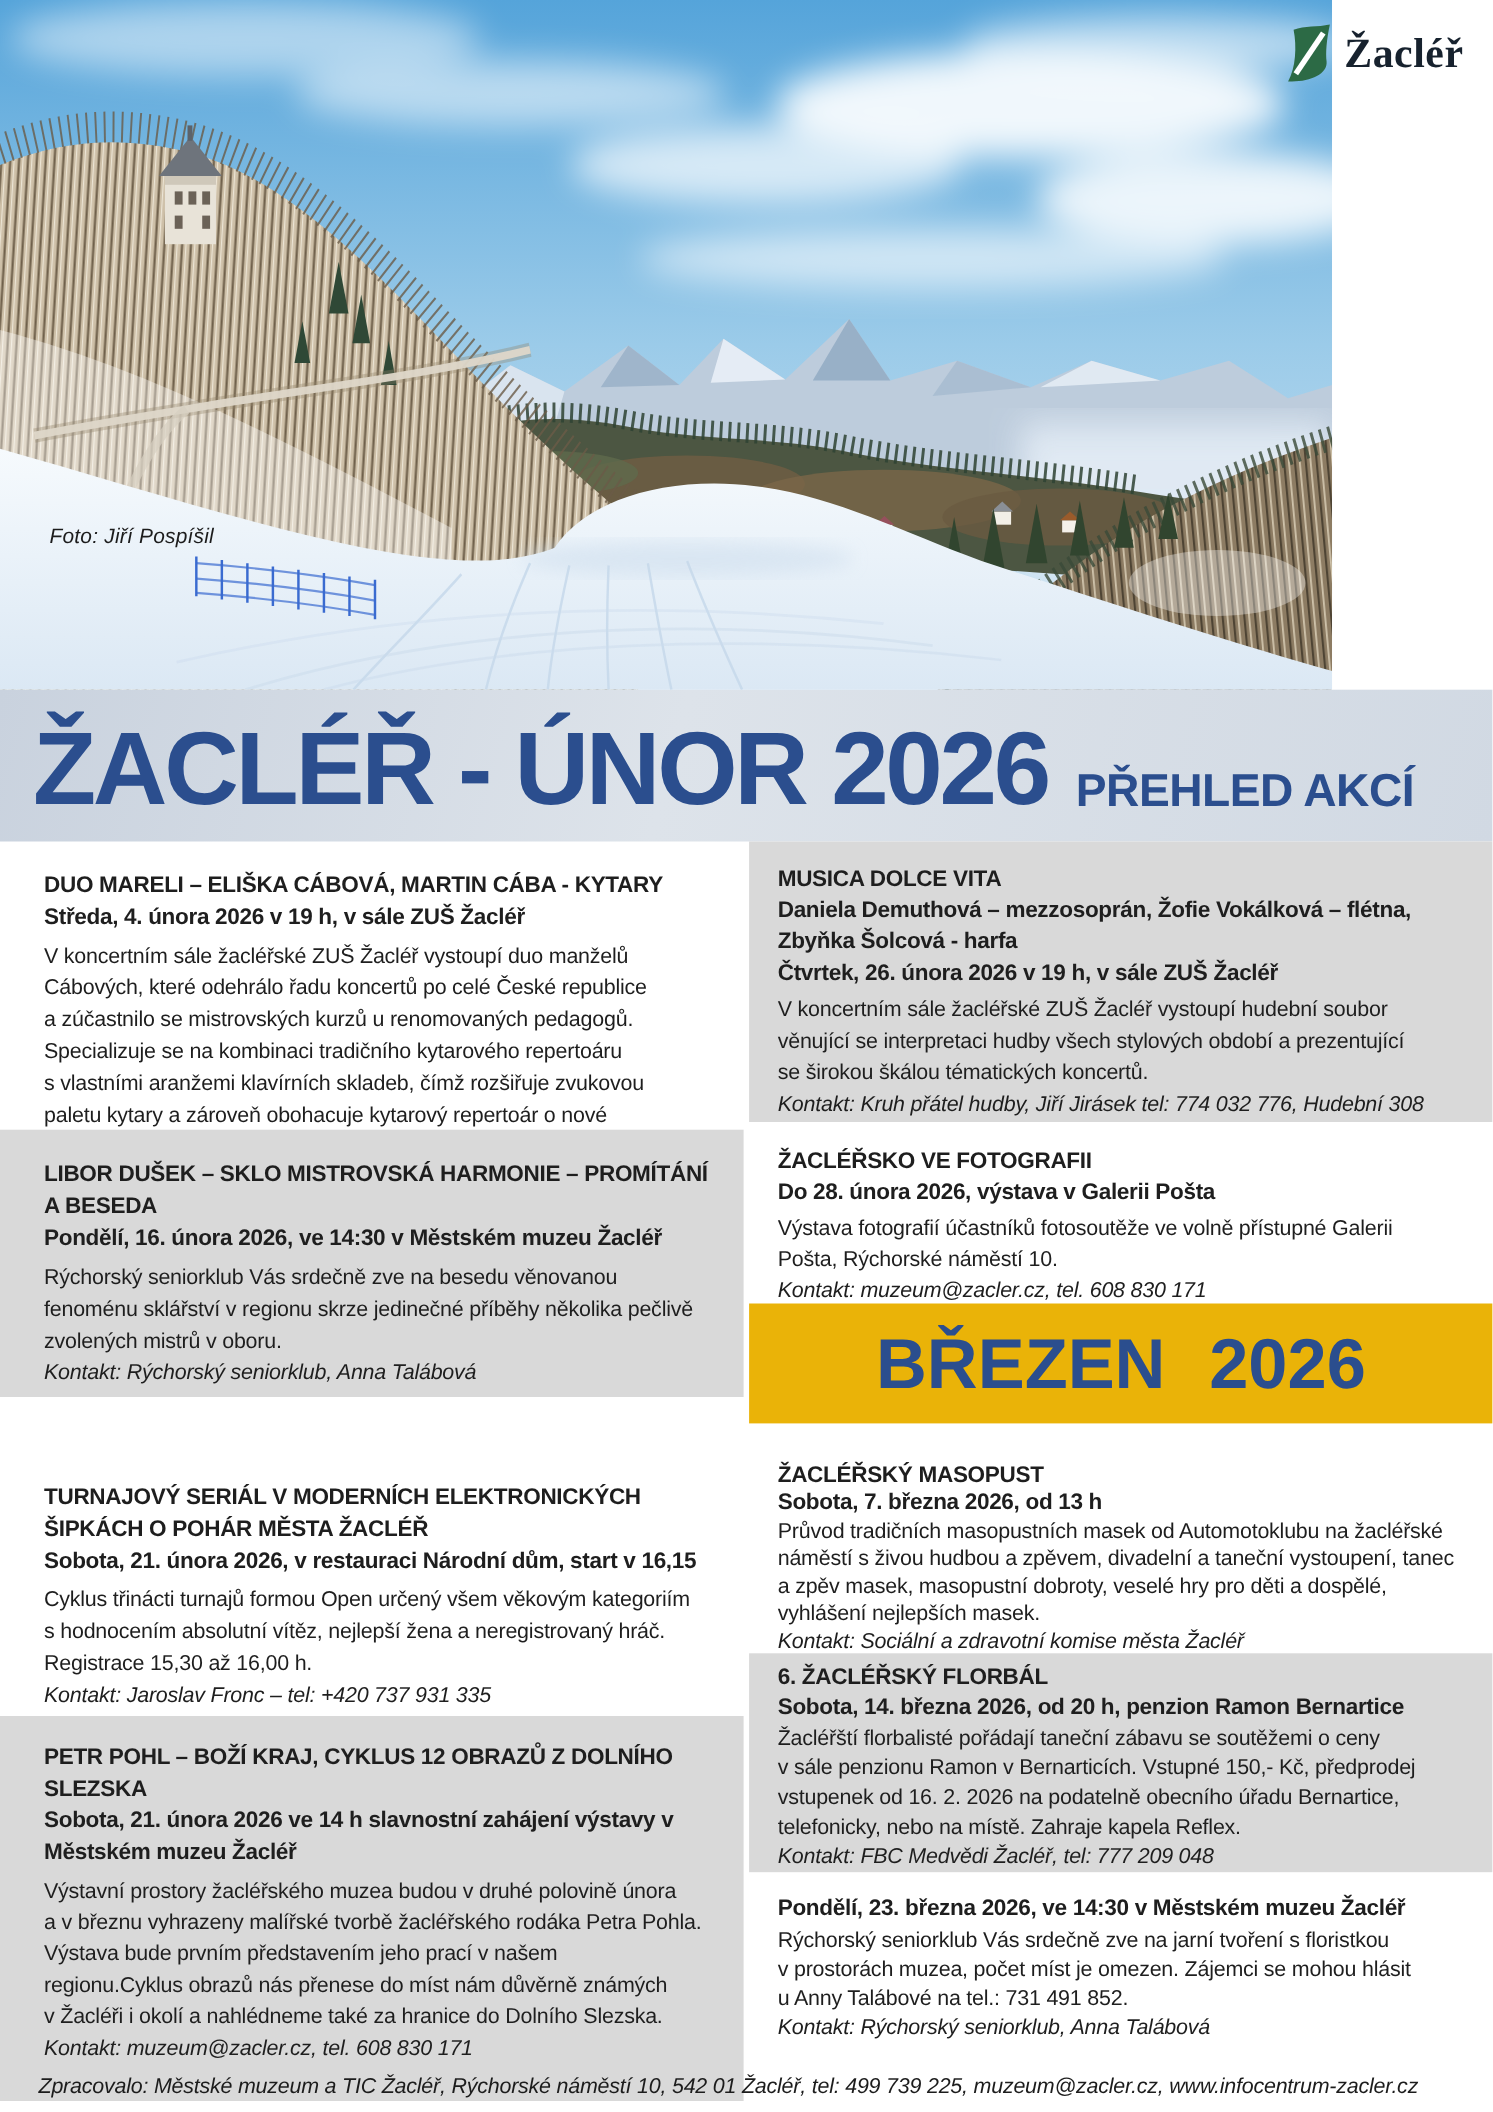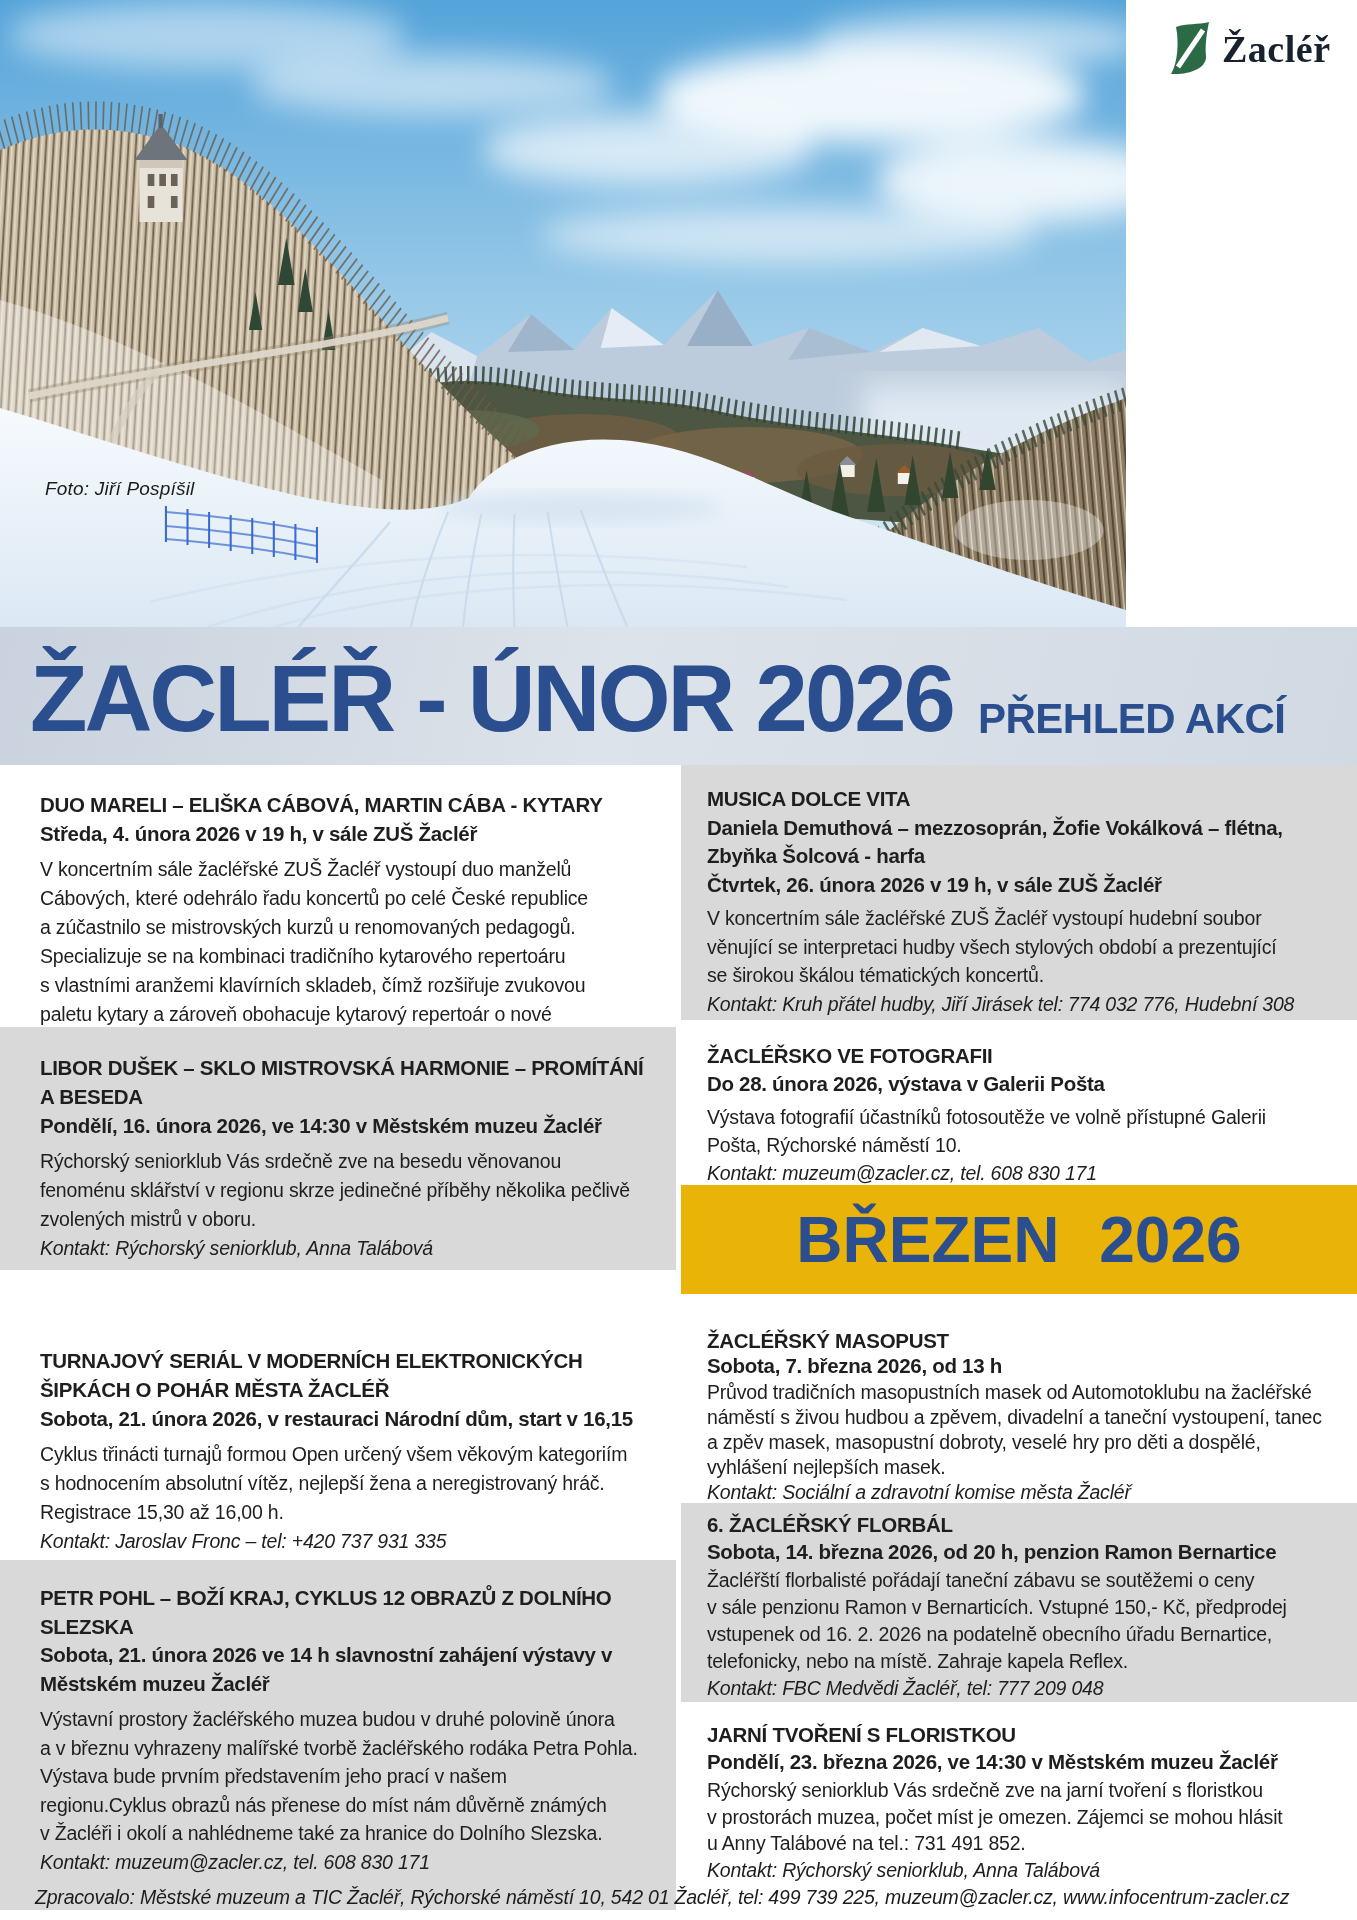--- a/index.html
+++ b/index.html
@@ -4,21 +4,21 @@
 <title>Žacléř - Únor 2026 Přehled akcí</title>
 <style>
   html,body{margin:0;padding:0;background:#ffffff;}
   .page{
     position:relative; width:1357px; height:1920px; overflow:hidden;
     background:#ffffff;
     font-family:"Liberation Sans","DejaVu Sans",sans-serif;
     color:#1e1e1e;
   }
   
-  .photo-wrap{position:absolute;left:0;top:0;width:1126px;height:627px;}
+  .photo-wrap{position:absolute;left:0;top:0;width:1211px;height:627px;}
   .photo-wrap svg{display:block;width:100%;height:100%;}
   .photo-credit{
     position:absolute;left:45px;top:478px;
     font-style:italic;font-size:19px;color:#1c1c1c;letter-spacing:.2px;
   }
   
   .logo{position:absolute;left:1168px;top:22px;display:flex;align-items:center;gap:10px;}
   .logo-mark{width:44px;height:53px;}
   .logo-text{
     font-family:"Liberation Serif","DejaVu Serif",serif;
@@ -345,21 +345,20 @@
     <p class="t">6. ŽACLÉŘSKÝ FLORBÁL</p>
     <p class="d">Sobota, 14. března 2026, od 20 h, penzion Ramon Bernartice</p>
     <p class="b">Žacléřští florbalisté pořádají taneční zábavu se soutěžemi o ceny
 v sále penzionu Ramon v Bernarticích. Vstupné 150,- Kč, předprodej
 vstupenek od 16. 2. 2026 na podatelně obecního úřadu Bernartice,
 telefonicky, nebo na místě. Zahraje kapela Reflex.</p>
     <p class="c">Kontakt: FBC Medvědi Žacléř, tel: 777 209 048</p>
   </section>
 
   <section class="ev right-col" id="ev-jarni">
-    <p class="t">JARNÍ TVOŘENÍ S FLORISTKOU</p>
     <p class="d">Pondělí, 23. března 2026, ve 14:30 v Městském muzeu Žacléř</p>
     <p class="b">Rýchorský seniorklub Vás srdečně zve na jarní tvoření s floristkou
 v prostorách muzea, počet míst je omezen. Zájemci se mohou hlásit
 u Anny Talábové na tel.: 731 491 852.</p>
     <p class="c">Kontakt: Rýchorský seniorklub, Anna Talábová</p>
   </section>
 
   <div class="footer">Zpracovalo: Městské muzeum a TIC Žacléř, Rýchorské náměstí 10, 542 01 Žacléř, tel: 499 739 225, muzeum@zacler.cz, www.infocentrum-zacler.cz</div>
 
 </div>

